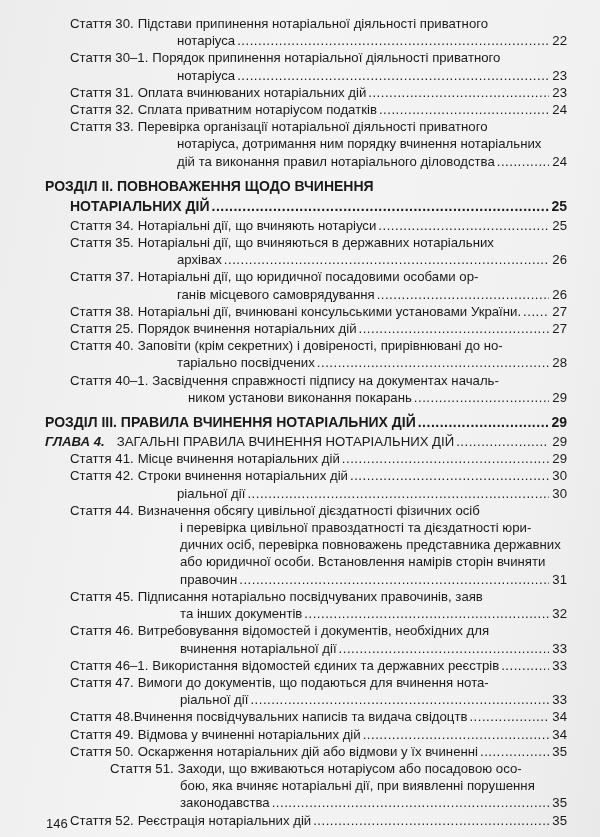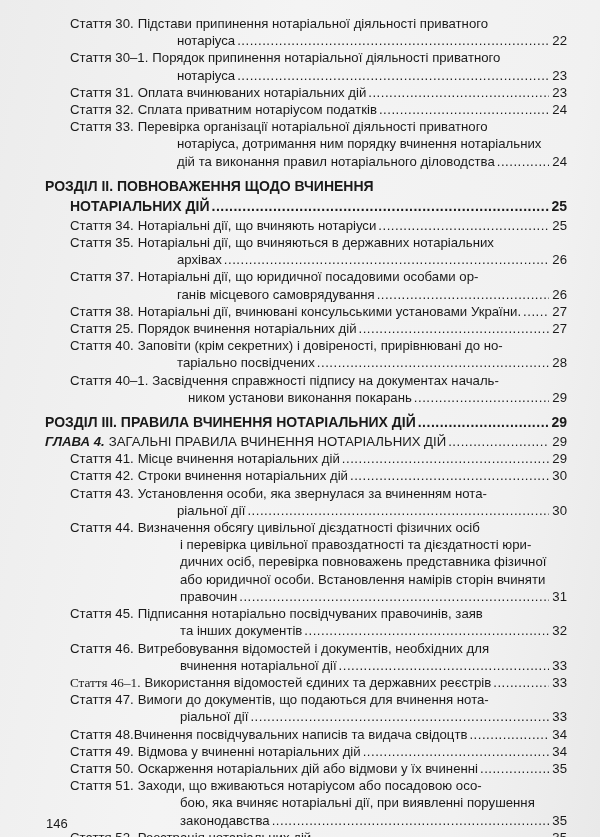--- a/index.html
+++ b/index.html
@@ -163,21 +163,21 @@
       </div>
       <div class="entry section">
         <div class="line">
           <span class="txt">РОЗДІЛ ІІІ. ПРАВИЛА ВЧИНЕННЯ НОТАРІАЛЬНИХ ДІЙ</span>
           <span class="dots"></span>
           <span class="pg">29</span>
         </div>
       </div>
       <div class="entry chapter">
         <div class="line">
-          <span class="lbl" style="margin-right: 4px;">ГЛАВА 4.</span>
+          <span class="lbl" style="margin-right: 12px;">ГЛАВА 4.</span>
           <span class="txt">ЗАГАЛЬНІ ПРАВИЛА ВЧИНЕННЯ НОТАРІАЛЬНИХ ДІЙ</span>
           <span class="dots"></span>
           <span class="pg">29</span>
         </div>
       </div>
       <div class="entry article">
         <div class="line">
           <span style="margin-right: 4px;">Стаття 41.</span>
           <span class="txt">Місце вчинення нотаріальних дій</span>
           <span class="dots"></span>
@@ -186,40 +186,36 @@
       </div>
       <div class="entry article">
         <div class="line">
           <span style="margin-right: 4px;">Стаття 42.</span>
           <span class="txt">Строки вчинення нотаріальних дій</span>
           <span class="dots"></span>
           <span class="pg">30</span>
         </div>
       </div>
       <div class="entry article">
-        <div class="line">
-          <span style="margin-right: 4px;">Стаття 43.</span>
-          <span class="txt">Установлення особи, яка звернулася за вчиненням нота-</span>
-        </div>
         <div class="cont" style="padding-left: 107px;">
           <span class="txt">ріальної дії</span>
           <span class="dots"></span>
           <span class="pg">30</span>
         </div>
       </div>
       <div class="entry article">
         <div class="line">
           <span style="margin-right: 4px;">Стаття 44.</span>
           <span class="txt">Визначення обсягу цивільної дієздатності фізичних осіб</span>
         </div>
         <div class="cont" style="padding-left: 110px;">
           <span class="txt">і перевірка цивільної правоздатності та дієздатності юри-</span>
         </div>
         <div class="cont" style="padding-left: 110px;">
-          <span class="txt">дичних осіб, перевірка повноважень представника фізичної</span>
+          <span class="txt">дичних осіб, перевірка повноважень представника державних</span>
         </div>
         <div class="cont" style="padding-left: 110px;">
           <span class="txt">або юридичної особи. Встановлення намірів сторін вчиняти</span>
         </div>
         <div class="cont" style="padding-left: 110px;">
           <span class="txt">правочин</span>
           <span class="dots"></span>
           <span class="pg">31</span>
         </div>
       </div>
@@ -240,21 +236,21 @@
           <span class="txt">Витребовування відомостей і документів, необхідних для</span>
         </div>
         <div class="cont" style="padding-left: 110px;">
           <span class="txt">вчинення нотаріальної дії</span>
           <span class="dots"></span>
           <span class="pg">33</span>
         </div>
       </div>
       <div class="entry article">
         <div class="line">
-          <span style="margin-right: 4px; font-family: Liberation Serif, serif;">Стаття 46–1.</span>
+          <span style="margin-right: 4px;">Стаття 46–1.</span>
           <span class="txt">Використання відомостей єдиних та державних реєстрів</span>
           <span class="dots"></span>
           <span class="pg">33</span>
         </div>
       </div>
       <div class="entry article">
         <div class="line">
           <span style="margin-right: 4px;">Стаття 47.</span>
           <span class="txt">Вимоги до документів, що подаються для вчинення нота-</span>
         </div>
@@ -283,21 +279,21 @@
       <div class="entry article">
         <div class="line">
           <span style="margin-right: 4px;">Стаття 50.</span>
           <span class="txt">Оскарження нотаріальних дій або відмови у їх вчиненні</span>
           <span class="dots"></span>
           <span class="pg">35</span>
         </div>
       </div>
       <div class="entry article">
         <div class="line">
-          <span style="margin-right: 4px;">Стаття 51.</span>
+          <span style="margin-right: 4px; margin-left: 40px;">Стаття 51.</span>
           <span class="txt">Заходи, що вживаються нотаріусом або посадовою осо-</span>
         </div>
         <div class="cont" style="padding-left: 110px;">
           <span class="txt">бою, яка вчиняє нотаріальні дії, при виявленні порушення</span>
         </div>
         <div class="cont" style="padding-left: 110px;">
           <span class="txt">законодавства</span>
           <span class="dots"></span>
           <span class="pg">35</span>
         </div>

